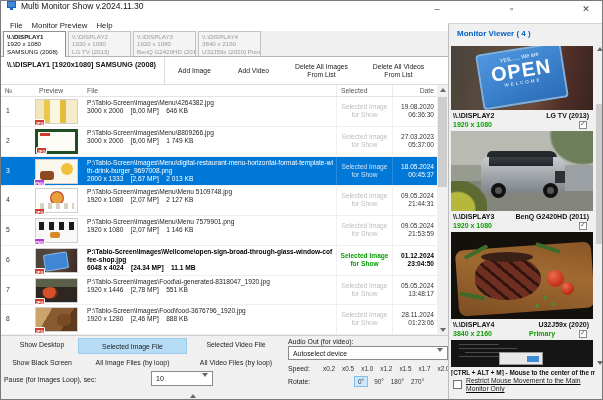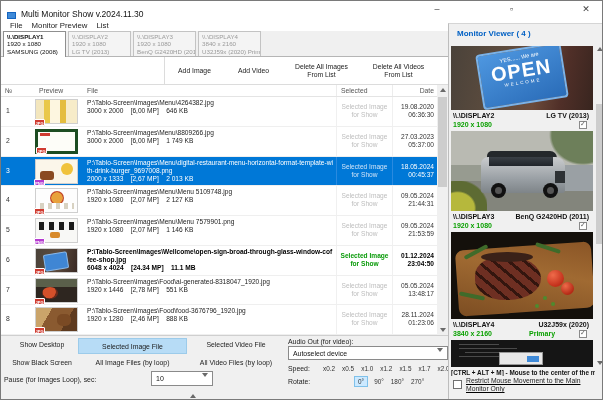--- a/index.html
+++ b/index.html
@@ -1,20 +1,20 @@
 <!DOCTYPE html>
 <html><head>
 <meta charset="utf-8">
 <style>
   html,body{margin:0;padding:0;background:#555;}
   *{box-sizing:border-box;font-family:"Liberation Sans","DejaVu Sans",sans-serif;}
   .win{position:relative;width:603px;height:400px;background:#fff;border:1px solid #7a7a7a;overflow:hidden;}
 
   
-  .titlebar{position:absolute;left:0;top:0;width:603px;height:18px;background:#fff;display:flex;align-items:flex-end;}
+  .titlebar{position:absolute;left:0;top:0;width:603px;height:18px;background:#fff;display:flex;align-items:flex-start;}
   .app-ico{width:9px;height:7px;border:1px solid #1565c0;background:#3f8ad8;margin:0 5px 0 6px;position:relative;}
   .app-ico::after{content:"";position:absolute;left:2px;bottom:-3px;width:3px;height:2px;background:#1565c0;}
   .title-text{font-size:8.5px;color:#111;}
   .caption{position:absolute;right:10px;top:2px;width:165px;display:flex;justify-content:space-between;}
   .cap-btn{width:16px;height:13px;font-size:9px;color:#444;text-align:center;line-height:13px;cursor:default;}
 
   
   .menubar{position:absolute;left:0;top:18px;width:447px;height:12px;background:#fff;display:flex;align-items:center;}
   .menu-item{font-size:7.8px;color:#222;margin-left:9px;}
 
@@ -168,21 +168,21 @@
     <span class="caption">
       <span class="cap-btn">–</span>
       <span class="cap-btn">▫</span>
       <span class="cap-btn">✕</span>
     </span>
   </div>
 
   <div class="menubar">
     <span class="menu-item">File</span>
     <span class="menu-item">Monitor Preview</span>
-    <span class="menu-item">List</span>
+    <span class="menu-item">Help</span>
   </div>
 
   <div class="tabstrip">
     <div class="tab active">
       <div class="l1">\\.\DISPLAY1</div>
       <div>1920 x 1080</div>
       <div>SAMSUNG (2008)</div>
     </div>
     <div class="tab">
       <div class="l1">\\.\DISPLAY2</div>
@@ -196,20 +196,21 @@
     </div>
     <div class="tab">
       <div class="l1">\\.\DISPLAY4</div>
       <div>3840 x 2160</div>
       <div>U32J59x (2020)  Primary</div>
     </div>
   </div>
 
   <div class="monhead">
     <div class="mh-left">
+      <div class="mh-title">\\.\DISPLAY1   [1920x1080]  SAMSUNG (2008)</div>
     </div>
     <div class="mh-btns">
       <div class="mh-btn" style="width:44px">Add Image</div>
       <div class="mh-btn" style="width:44px">Add Video</div>
       <div class="mh-btn" style="width:62px">Delete All Images From List</div>
       <div class="mh-btn" style="width:62px">Delete All Videos From List</div>
     </div>
   </div>
 
   <div class="thead">

